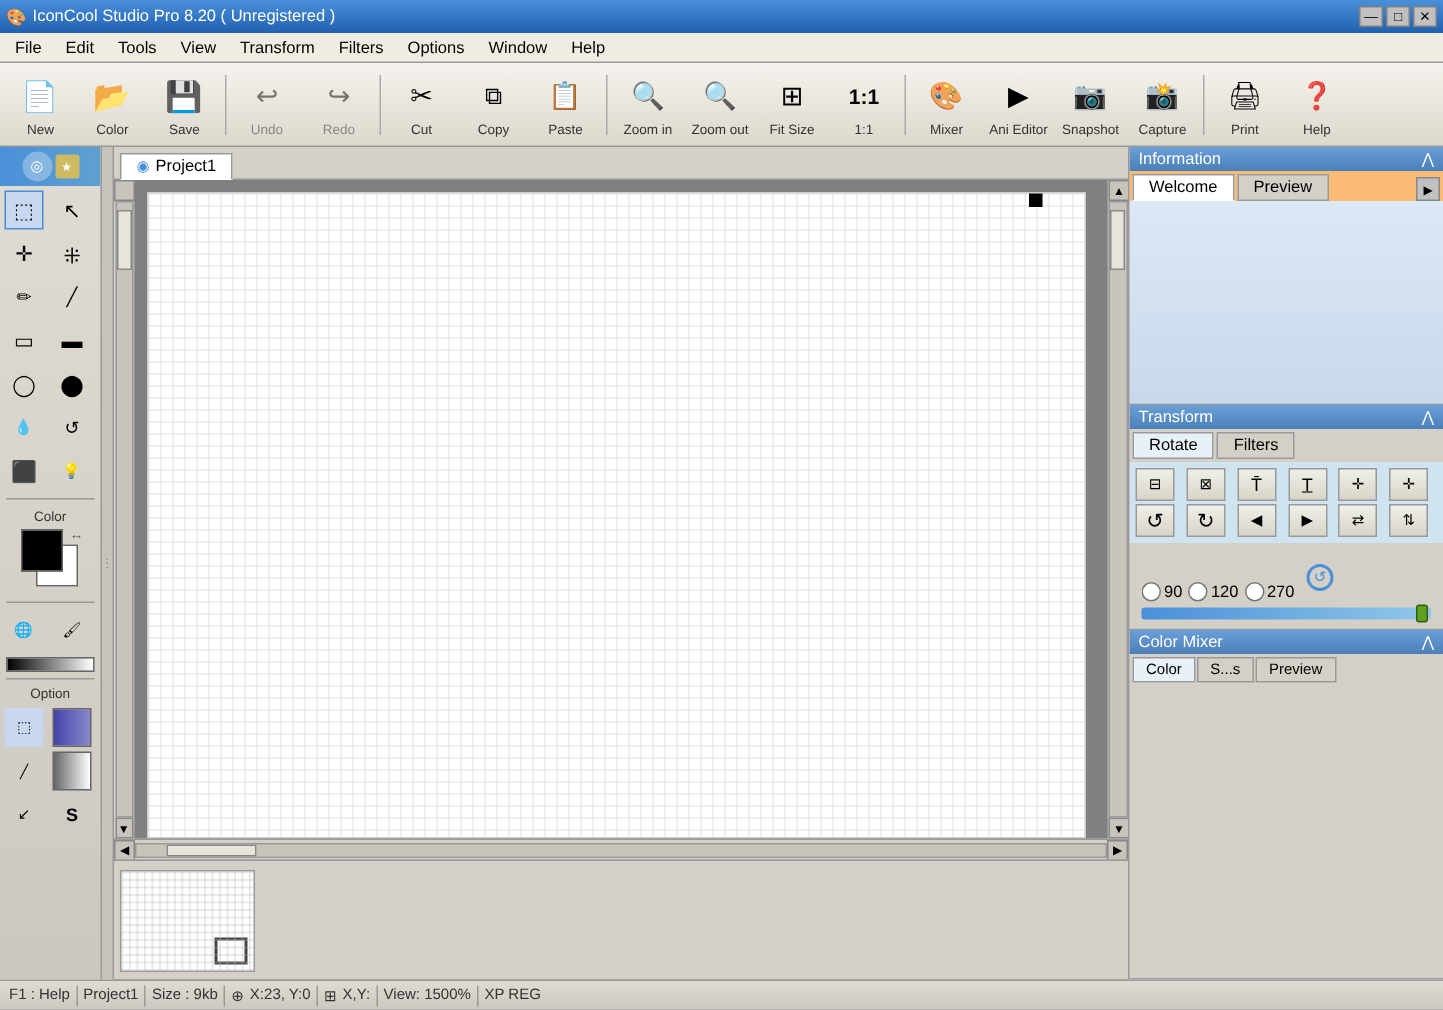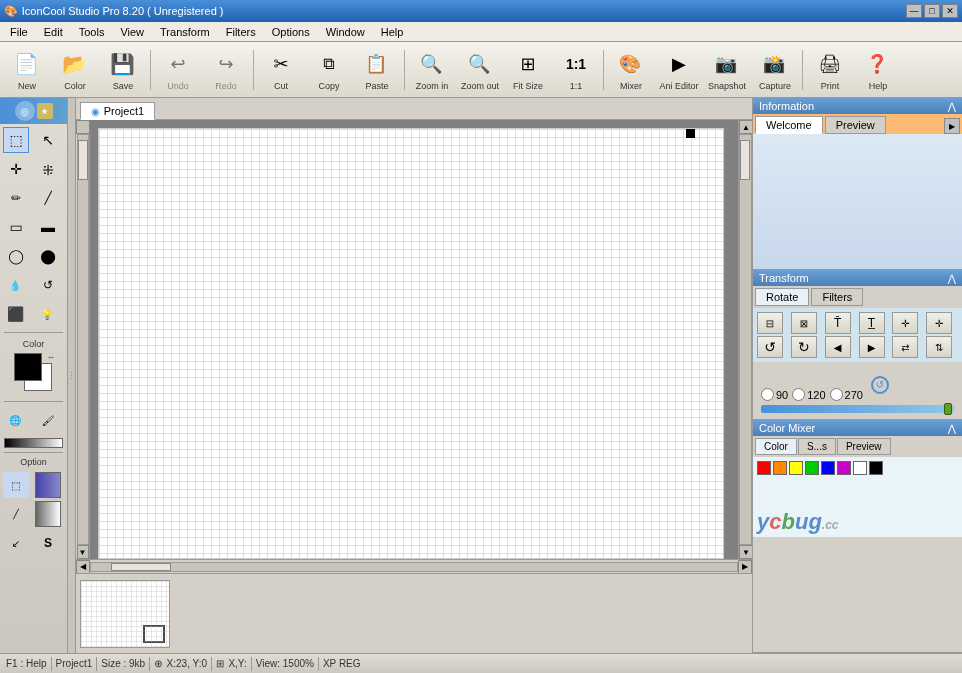--- a/index.html
+++ b/index.html
@@ -370,37 +370,20 @@
       <div class="panel-header">
         <span>Color Mixer</span>
         <span class="panel-collapse">⋀</span>
       </div>
       <div style="background:#d4d0c8; padding:2px; display:flex; gap:1px;">
         <div class="cm-tab active">Color</div>
         <div class="cm-tab">S...s</div>
         <div class="cm-tab">Preview</div>
       </div>
 
-      <div style="background:#e8f4f8; flex:1; padding:4px; position:relative; height:80px; overflow:hidden;">
-
-        <div style="display:flex; gap:2px; flex-wrap:wrap;">
-          <div style="width:14px; height:14px; background:#ff0000; border:1px solid #666; cursor:pointer;"></div>
-          <div style="width:14px; height:14px; background:#ff8800; border:1px solid #666; cursor:pointer;"></div>
-          <div style="width:14px; height:14px; background:#ffff00; border:1px solid #666; cursor:pointer;"></div>
-          <div style="width:14px; height:14px; background:#00cc00; border:1px solid #666; cursor:pointer;"></div>
-          <div style="width:14px; height:14px; background:#0000ff; border:1px solid #666; cursor:pointer;"></div>
-          <div style="width:14px; height:14px; background:#cc00cc; border:1px solid #666; cursor:pointer;"></div>
-          <div style="width:14px; height:14px; background:#ffffff; border:1px solid #666; cursor:pointer;"></div>
-          <div style="width:14px; height:14px; background:#000000; border:1px solid #666; cursor:pointer;"></div>
-        </div>
-
-        <div style="position:absolute; bottom:2px; left:4px; font-size:22px; font-weight:bold; font-style:italic; opacity:0.7;">
-          <span style="color:#2060b8;">y</span><span style="color:#d03020;">c</span><span style="color:#208020;">b</span><span style="color:#2060b8;">ug</span><span style="color:#888; font-size:12px;">.cc</span>
-        </div>
-      </div>
     </div>
   </div>
 </div>
 
 <div id="statusbar">
   <span>F1 : Help</span>
   <div class="status-sep"></div>
   <span>Project1</span>
   <div class="status-sep"></div>
   <span>Size : 9kb</span>

